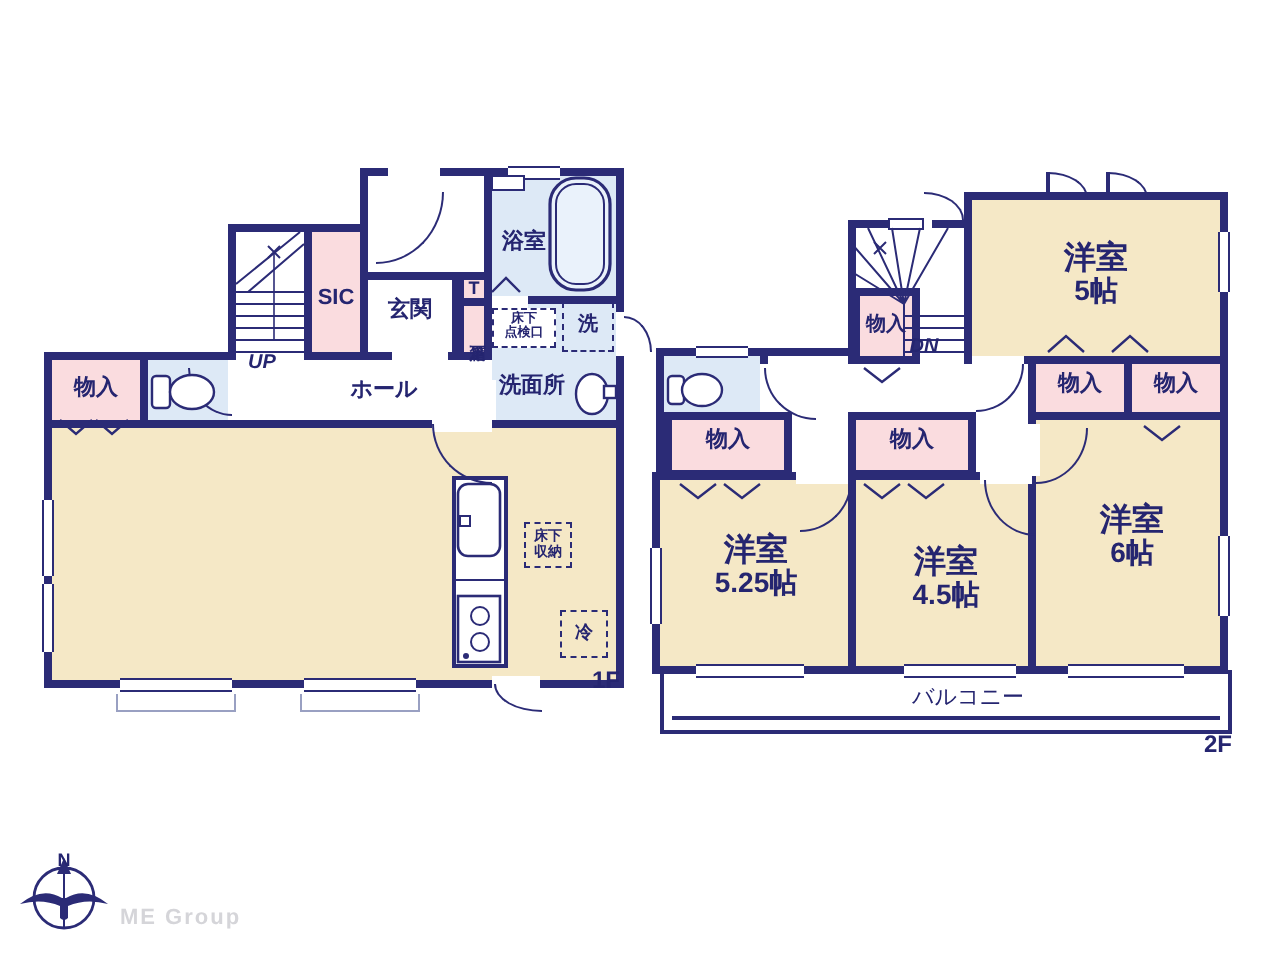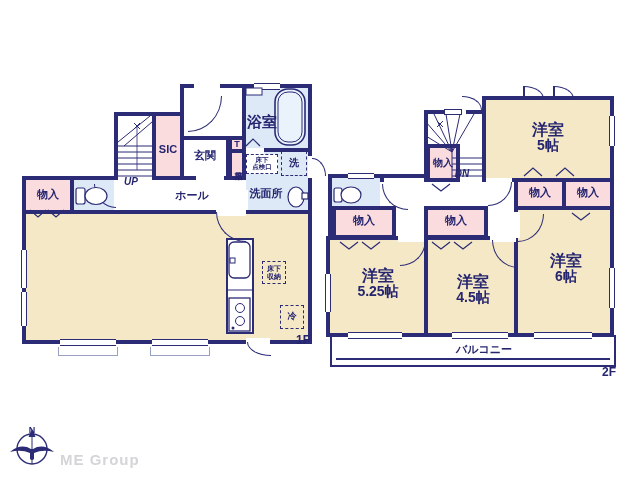--- a/index.html
+++ b/index.html
@@ -188,21 +188,21 @@
     </g>
 
     <g>
       <circle cx="32" cy="449" r="15" fill="none" stroke="#2b2b76" stroke-width="1.4"></circle>
       <path d="M32,435 V464" stroke="#2b2b76" stroke-width="1"></path>
       <path d="M32,429 L28.5,437 L35.5,437 Z" fill="#2b2b76"></path>
       <path d="M10,452 Q21,443 31,449 L33,449 Q43,443 54,452 Q43,449 34,453 L34,459 Q32,461 30,459 L30,453 Q21,449 10,452 Z" fill="#2b2b76"></path>
     </g>
   </svg>
 
-  <div class="lbl" style="left:240px;top:114px;width:44px;height:16px;font-size:15px">浴室</div>
+  <div class="lbl" style="left:240px;top:114px;width:44px;height:16px;font-size:11px">浴室</div>
   <div class="lbl" style="left:182px;top:148px;width:46px;height:16px;font-size:11px">玄関</div>
   <div class="lbl" style="left:151px;top:142px;width:34px;height:15px;font-size:11px">SIC</div>
   <div class="lbl" style="left:229px;top:138px;width:16px;height:13px;font-size:9px">T</div>
   <div class="lbl v" style="left:231px;top:151px;width:13px;height:30px;font-size:8px">下足箱</div>
   <div class="lbl" style="left:243px;top:187px;width:46px;height:14px;font-size:11px">洗面所</div>
   <div class="lbl" style="left:24px;top:188px;width:48px;height:14px;font-size:11px">物入</div>
   <div class="lbl it" style="left:114px;top:177px;width:34px;height:11px;font-size:10px">UP</div>
   <div class="lbl" style="left:160px;top:189px;width:64px;height:14px;font-size:11px">ホール</div>
   <div class="lbl" style="left:284px;top:334px;width:26px;height:13px;font-size:12px;justify-content:flex-end">1F</div>
 
@@ -221,19 +221,19 @@
     <span style="font-size:14px">5.25帖</span>
   </div>
   <div class="lbl col" style="left:426px;top:266px;width:94px;height:46px">
     <span style="font-size:16px">洋室</span>
     <span style="font-size:14px">4.5帖</span>
   </div>
   <div class="lbl col" style="left:520px;top:246px;width:92px;height:44px">
     <span style="font-size:16px">洋室</span>
     <span style="font-size:14px">6帖</span>
   </div>
-  <div class="lbl" style="left:330px;top:342px;width:308px;height:16px;font-size:11px;font-weight:bold">バルコニー</div>
+  <div class="lbl" style="left:330px;top:342px;width:308px;height:16px;font-size:11px;font-weight:normal">バルコニー</div>
   <div class="lbl" style="left:588px;top:366px;width:28px;height:13px;font-size:12px;justify-content:flex-end">2F</div>
 
   <div class="lbl" style="left:25px;top:425px;width:14px;height:11px;font-size:9px">N</div>
-  <div class="lbl" style="left:60px;top:452px;width:100px;height:16px;font-size:15px;color:#d5d5d9;font-weight:bold;letter-spacing:1px;justify-content:flex-start">ME Group</div>
+  <div class="lbl" style="left:60px;top:452px;width:100px;height:16px;font-size:11px;color:#d5d5d9;font-weight:bold;letter-spacing:1px;justify-content:flex-start">ME Group</div>
 
 </div>
 
 </body></html>

